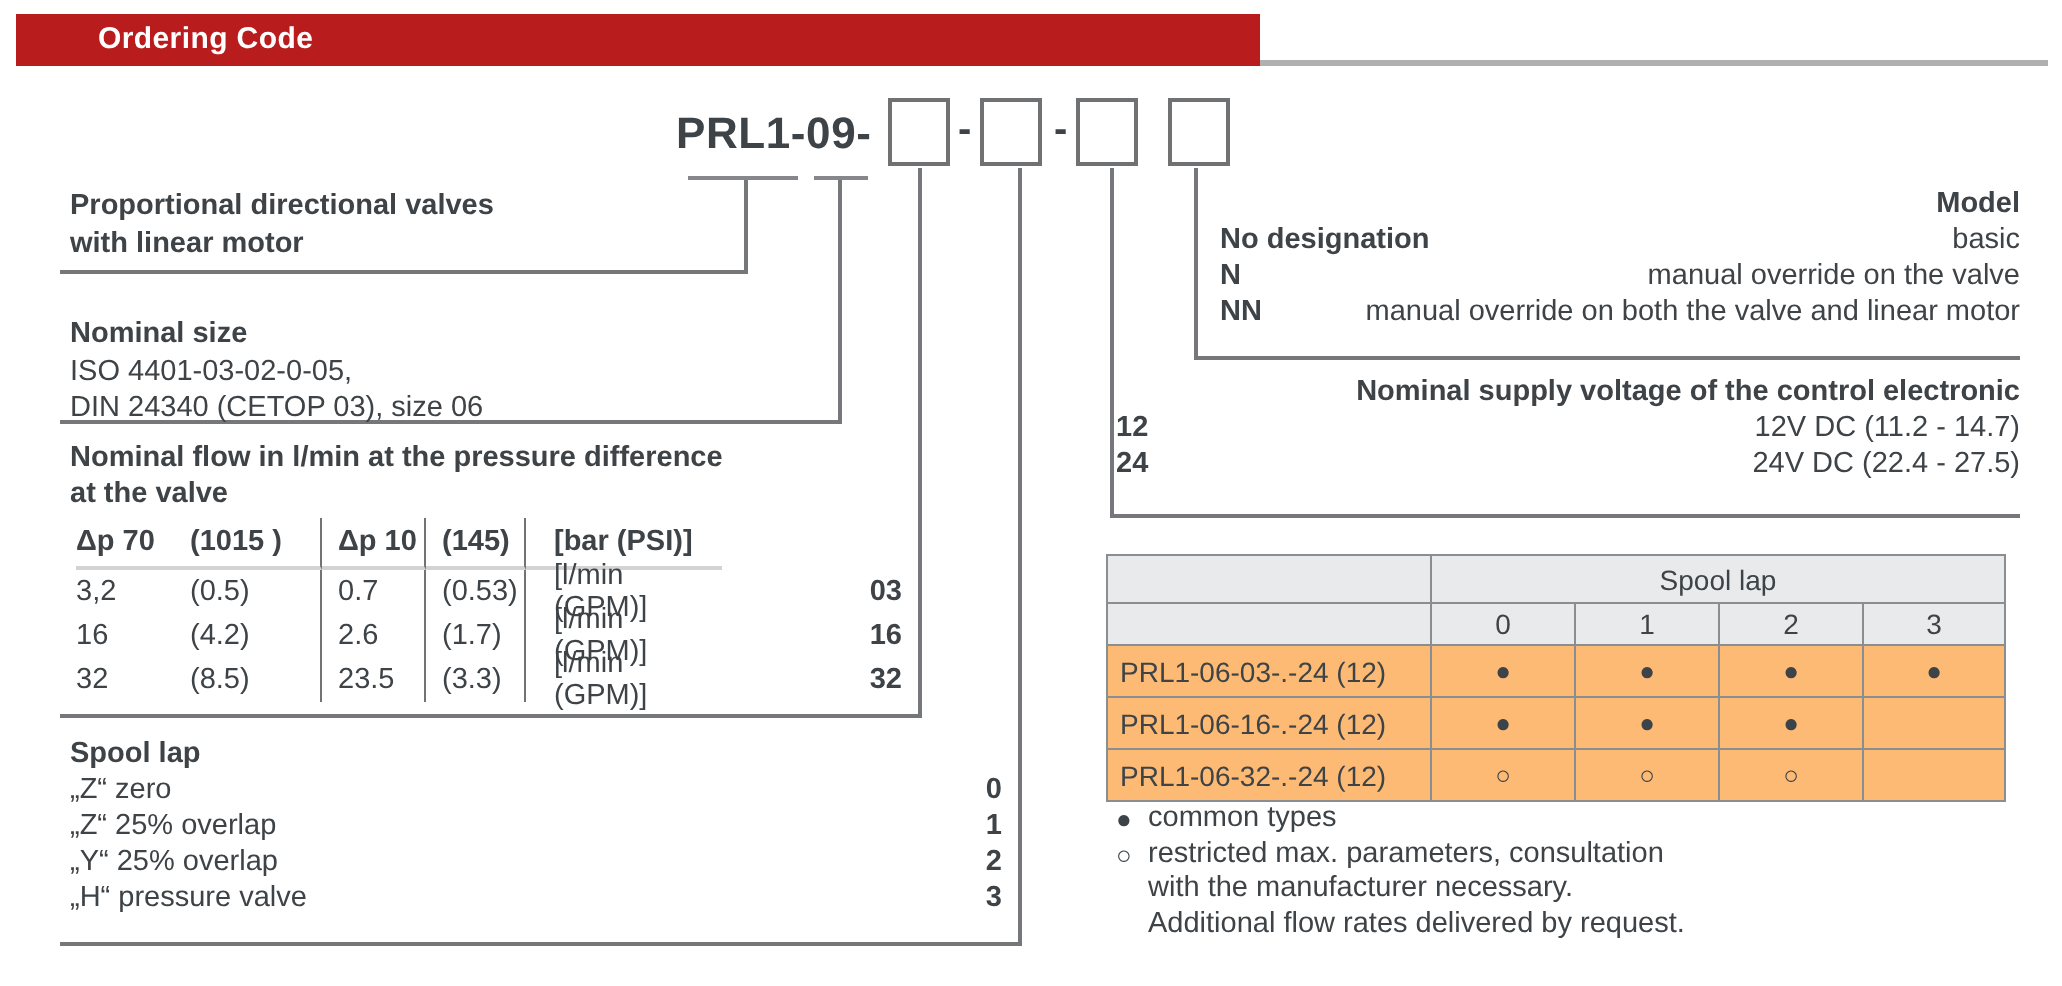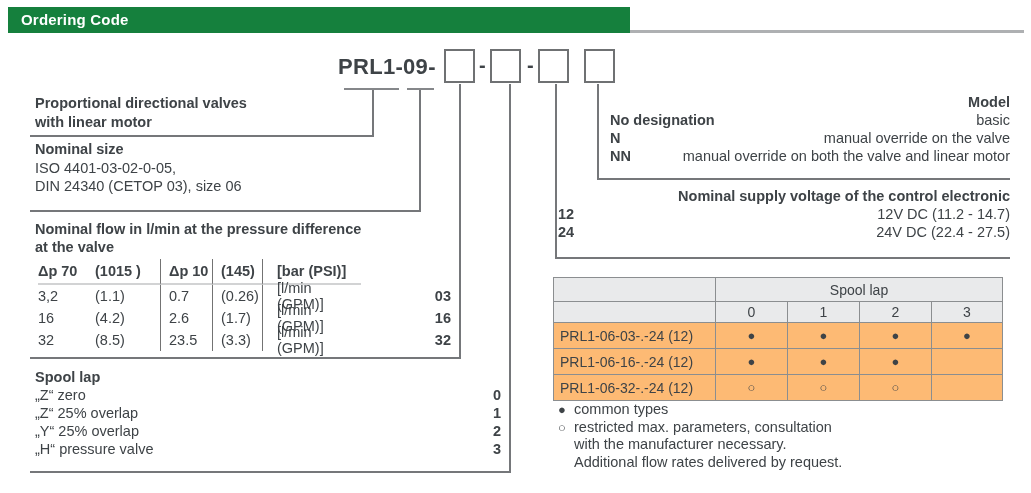--- a/index.html
+++ b/index.html
@@ -5,37 +5,37 @@
   * { margin:0; padding:0; box-sizing:border-box; }
   html,body { background:#ffffff; }
   #page {
     position:relative; width:1031px; height:493px; background:#ffffff;
     font-family:"Liberation Sans","DejaVu Sans",sans-serif;
     color:#3e4347; font-size:14.5px; overflow:hidden;
   }
   .abs { position:absolute; }
 
   
-  .header-bar { left:8px; top:7px; width:622px; height:26px; background:#15803d; }
+  .header-bar { left:8px; top:7px; width:622px; height:26px; background:#b91c1c;padding-left:28px; }
   .header-bar span { display:block; padding-left:13px; line-height:26px; font-size:15px;
     font-weight:bold; color:#ffffff; letter-spacing:0.2px; }
   .header-rule { left:630px; top:30px; width:394px; height:3px; background:#aeb0b2; }
 
   
   .code-prefix { left:338px; top:54px; font-size:22px; font-weight:bold; letter-spacing:0.3px; }
   .code-box { top:49px; width:31px; height:34px; border:2px solid #6f7173; background:#fff; }
   .code-dash { top:54px; font-size:20px; font-weight:bold; }
 
   
   .line { background:#75777a; }
   .uline { background:#85878a; }
 
   
   .sec-valve { left:35px; top:94px; font-weight:bold; line-height:19px; }
-  .sec-size  { left:35px; top:140px; line-height:18px; }
+  .sec-size  { left:35px; top:158px; line-height:18px; }
   .sec-size .title { font-weight:bold; margin-bottom:1px; }
   .sec-flow-title { left:35px; top:220px; font-weight:bold; line-height:18px; }
 
   .flow-table { left:38px; top:259px; display:grid;
     grid-template-columns:57px 66px 52px 50px 98px 90px; }
   .flow-table .cell { height:22px; display:flex; align-items:center; }
   .flow-table .hd { height:26px; font-weight:bold; }
   .flow-table .sep { border-right:1px solid #737373; }
   .flow-table .ub { border-bottom:2px solid #d2d3d4; }
   .flow-table .pl8 { padding-left:8px; }
@@ -130,23 +130,23 @@
 
   <div class="abs flow-table">
     <div class="cell hd ub">Δp 70</div>
     <div class="cell hd ub sep">(1015 )</div>
     <div class="cell hd ub sep pl8">Δp 10</div>
     <div class="cell hd ub sep pl8">(145)</div>
     <div class="cell hd ub pl14">[bar (PSI)]</div>
     <div class="cell hd"></div>
 
     <div class="cell">3,2</div>
-    <div class="cell sep">(1.1)</div>
+    <div class="cell sep">(0.5)</div>
     <div class="cell sep pl8">0.7</div>
-    <div class="cell sep pl8">(0.26)</div>
+    <div class="cell sep pl8">(0.53)</div>
     <div class="cell pl14">[l/min (GPM)]</div>
     <div class="cell code">03</div>
 
     <div class="cell">16</div>
     <div class="cell sep">(4.2)</div>
     <div class="cell sep pl8">2.6</div>
     <div class="cell sep pl8">(1.7)</div>
     <div class="cell pl14">[l/min (GPM)]</div>
     <div class="cell code">16</div>
 

